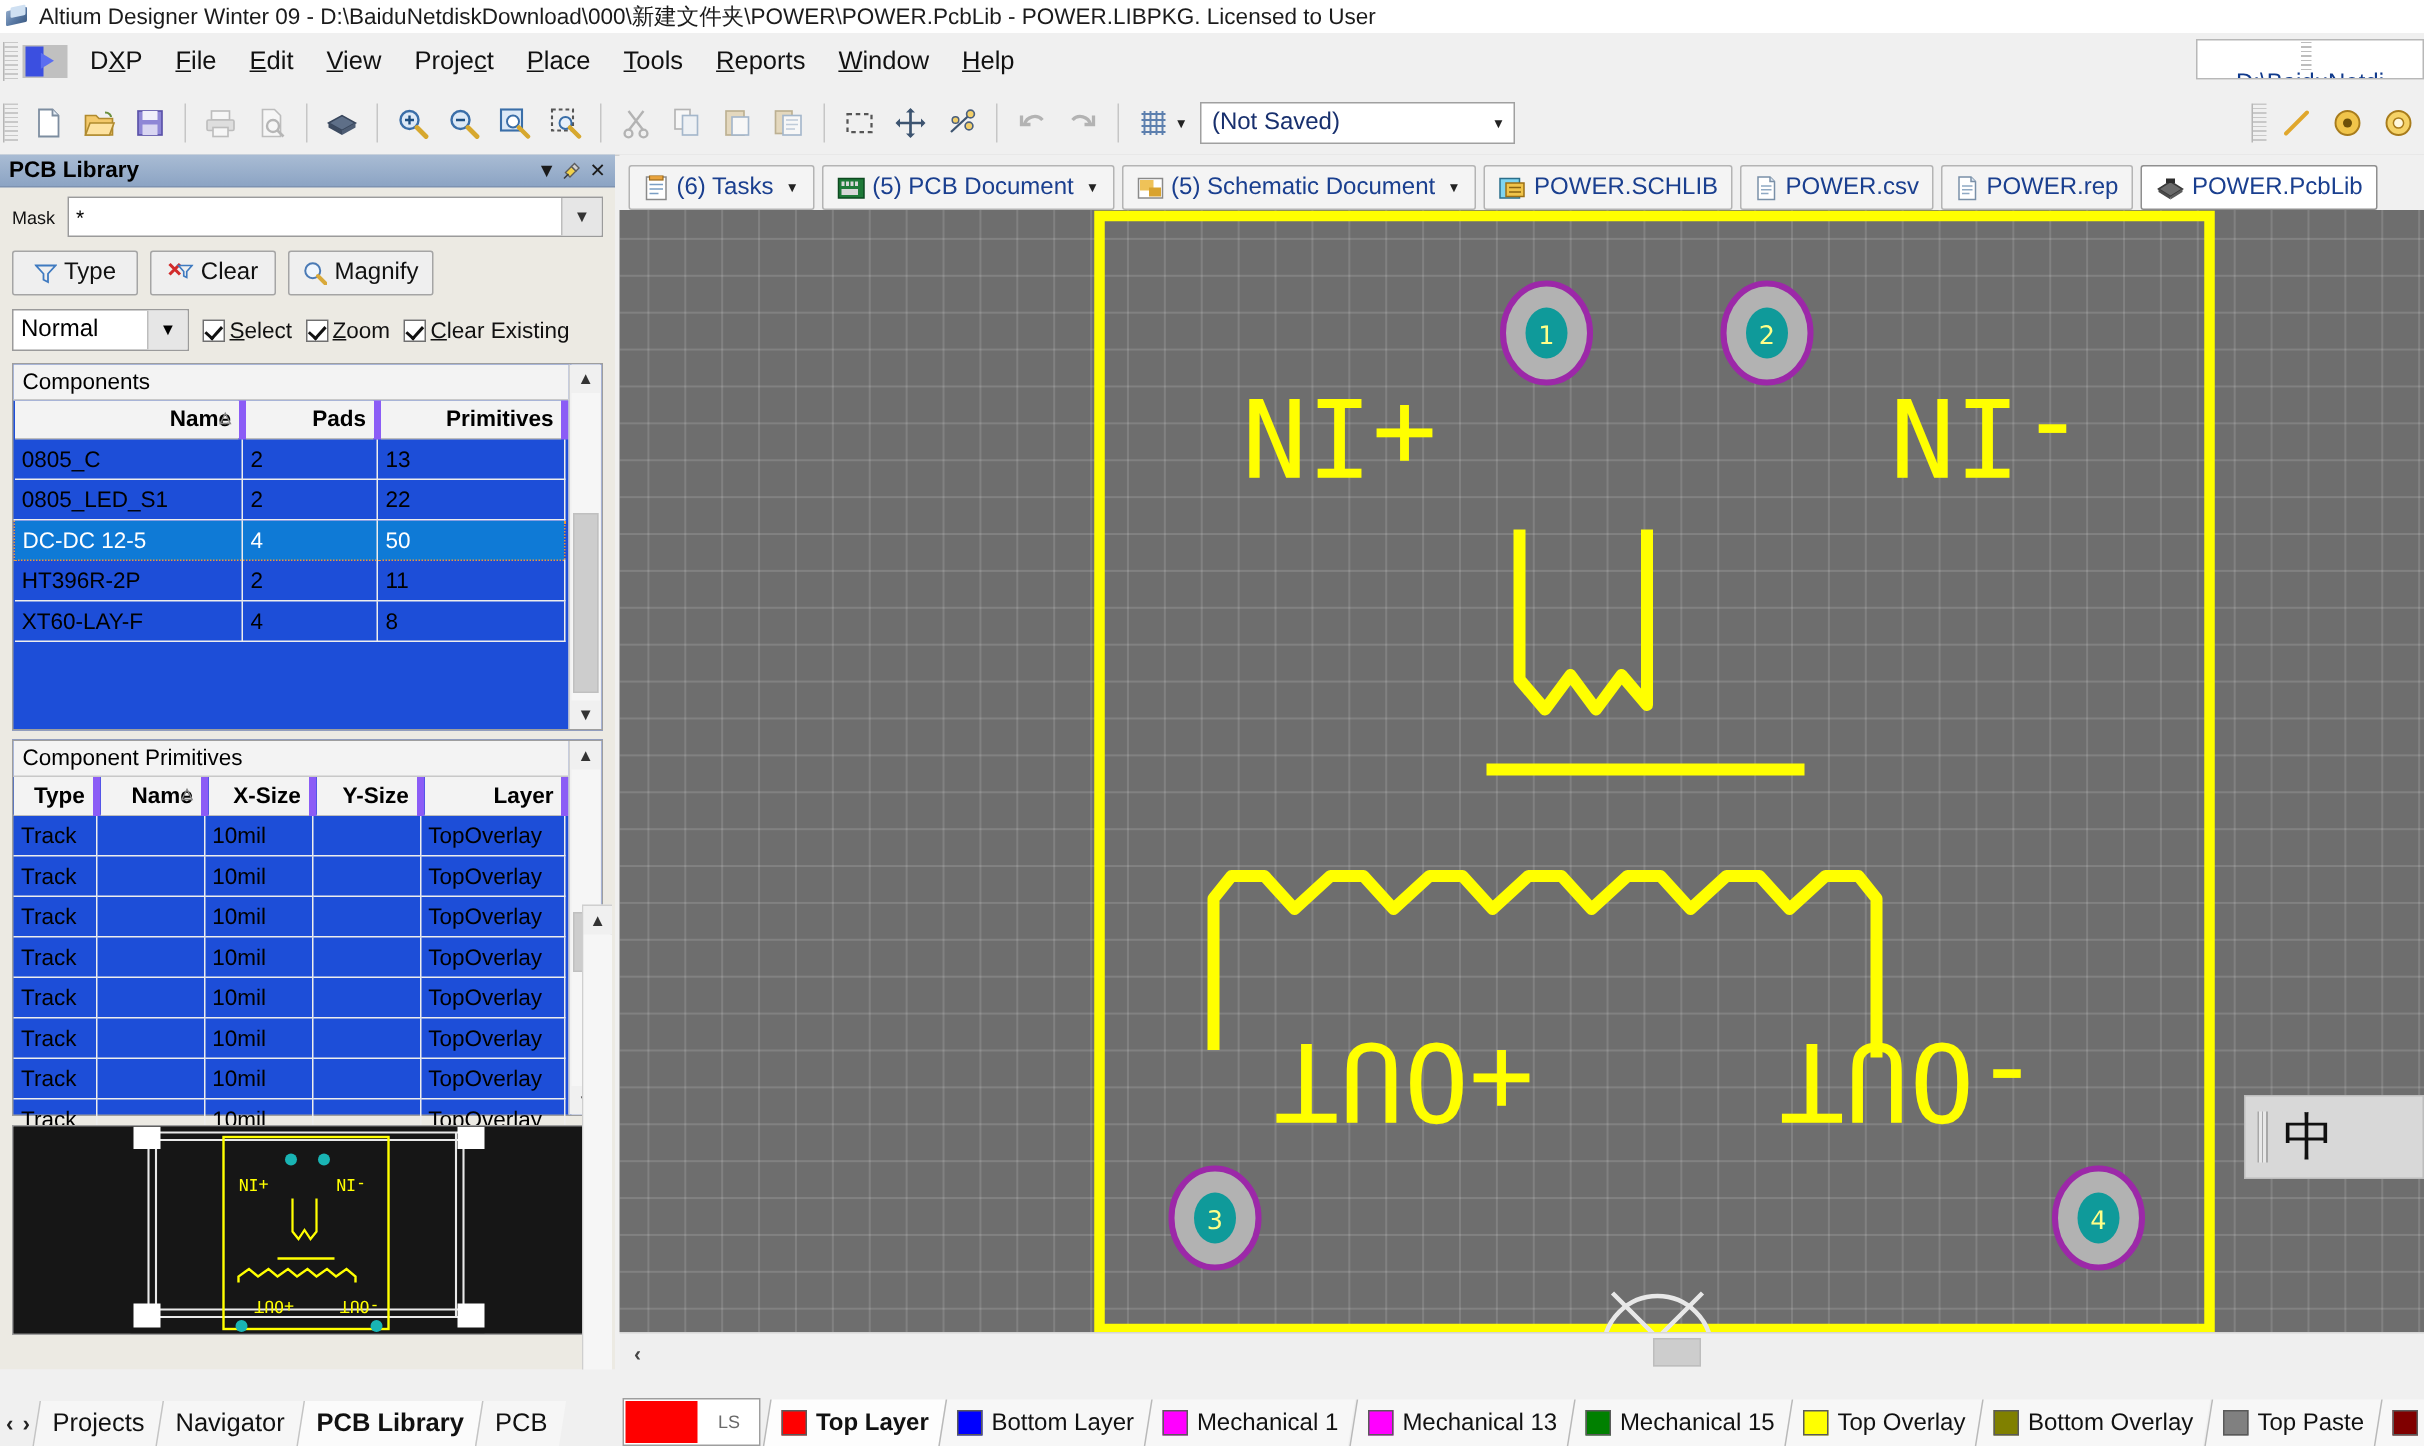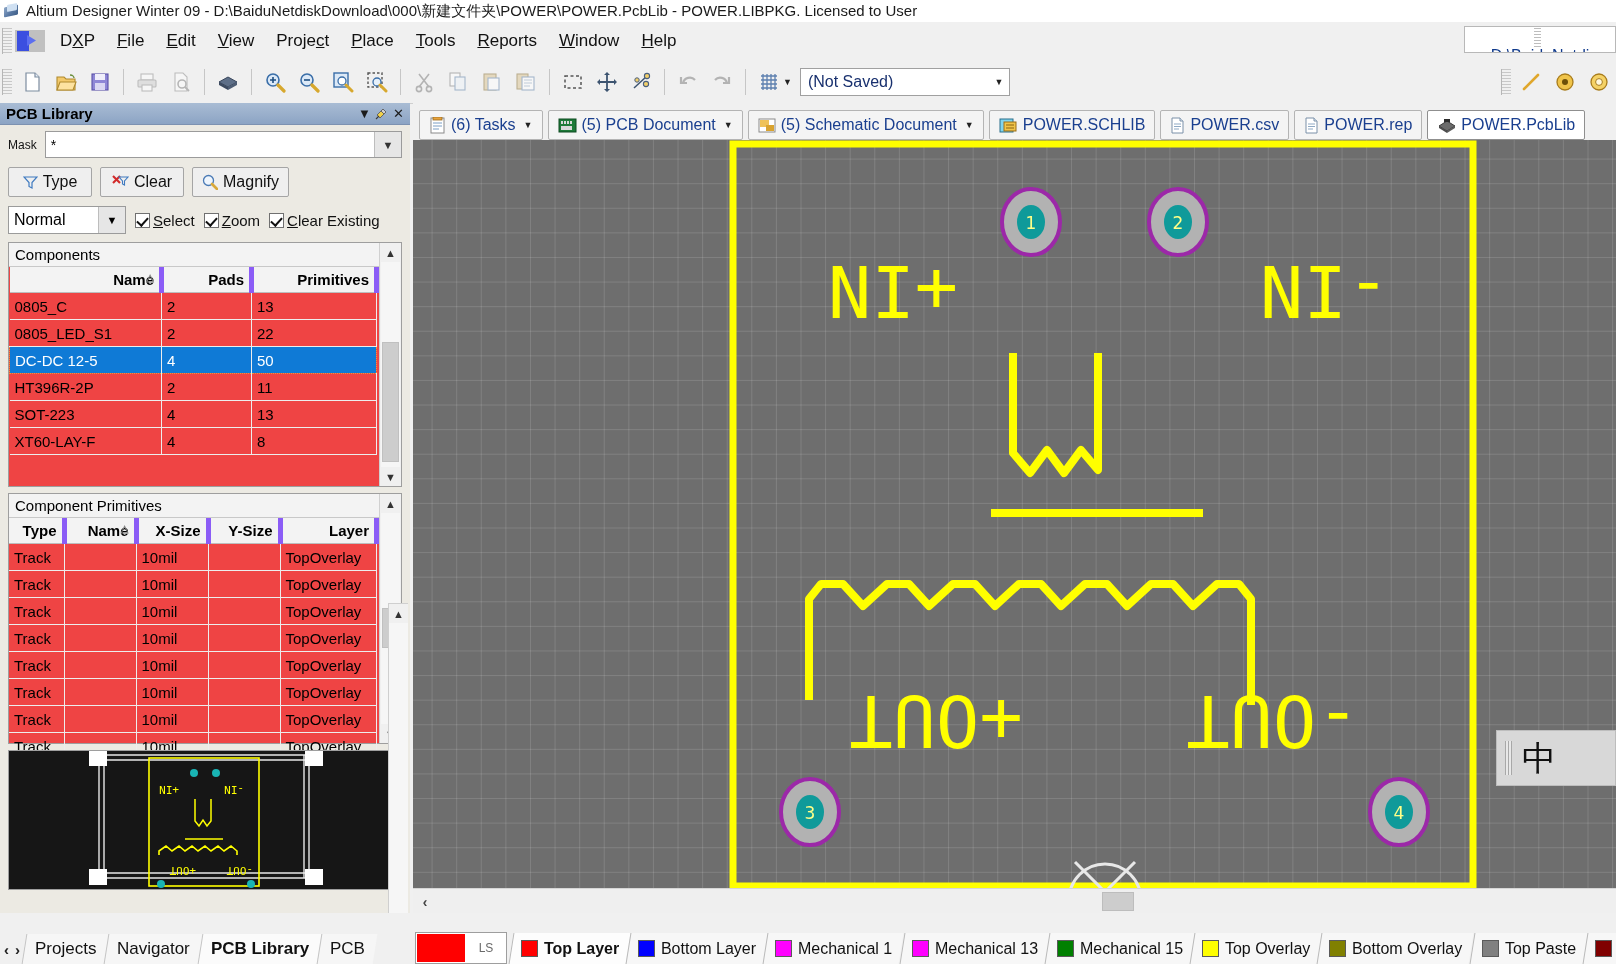--- a/index.html
+++ b/index.html
@@ -164,21 +164,21 @@
     width:15px;height:15px;background:#fff;border:1px solid #707070;
     position:relative;box-sizing:border-box;flex:0 0 auto;
   }
   .chkbox.on:after{
     content:"";position:absolute;left:3px;top:1px;width:5px;height:9px;
     border:solid #111;border-width:0 2px 2px 0;transform:rotate(42deg);
   }
 
   
   .gridbox{
-    background:#ef4444;border:1px solid #9e9e9e;display:flex;margin-bottom:6px;
+    background:#1d4ed8;border:1px solid #9e9e9e;display:flex;margin-bottom:6px;
     box-sizing:border-box;
   }
   .gridmain{flex:1;min-width:0;}
   .grid-caption{
     height:23px;background:#f3f3f3;border-bottom:1px solid #c8c8c8;
     display:flex;align-items:center;padding-left:6px;font-size:15px;color:#000;
   }
   table.gt{border-collapse:collapse;width:100%;table-layout:fixed;}
   table.gt th{
     font-weight:bold;font-size:15px;text-align:right;
@@ -603,25 +603,20 @@
                 </tr>
               <tr class="sel">
                   <td>DC-DC 12-5</td>
                   <td>4</td>
                   <td>50</td>
                 </tr>
               <tr>
                   <td>HT396R-2P</td>
                   <td>2</td>
                   <td>11</td>
-                </tr>
-              <tr>
-                  <td>SOT-223</td>
-                  <td>4</td>
-                  <td>13</td>
                 </tr>
               <tr>
                   <td>XT60-LAY-F</td>
                   <td>4</td>
                   <td>8</td>
                 </tr>
             </tbody>
           </table>
         </div>
         <div class="vscroll">

